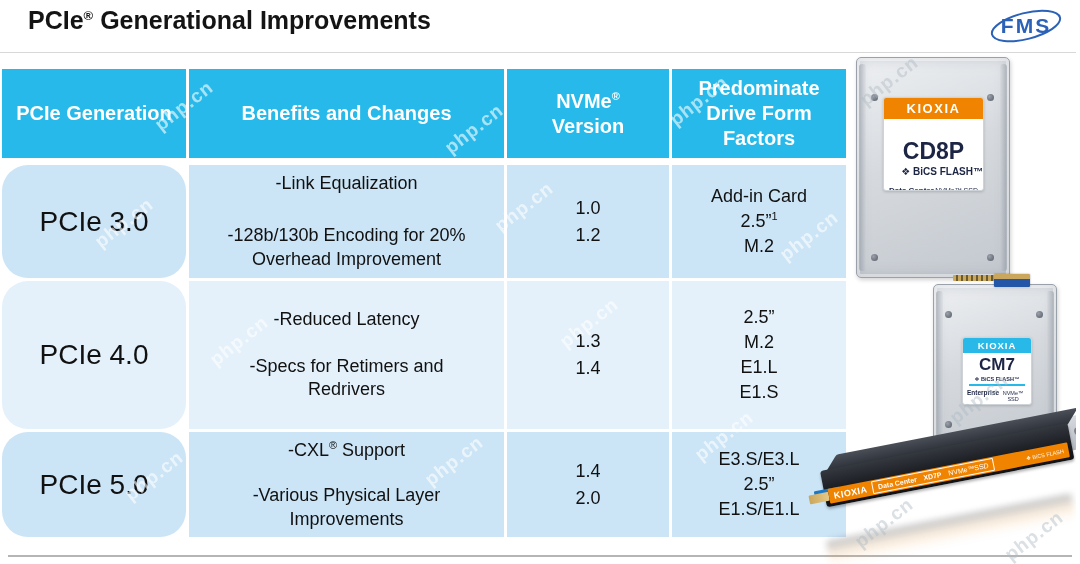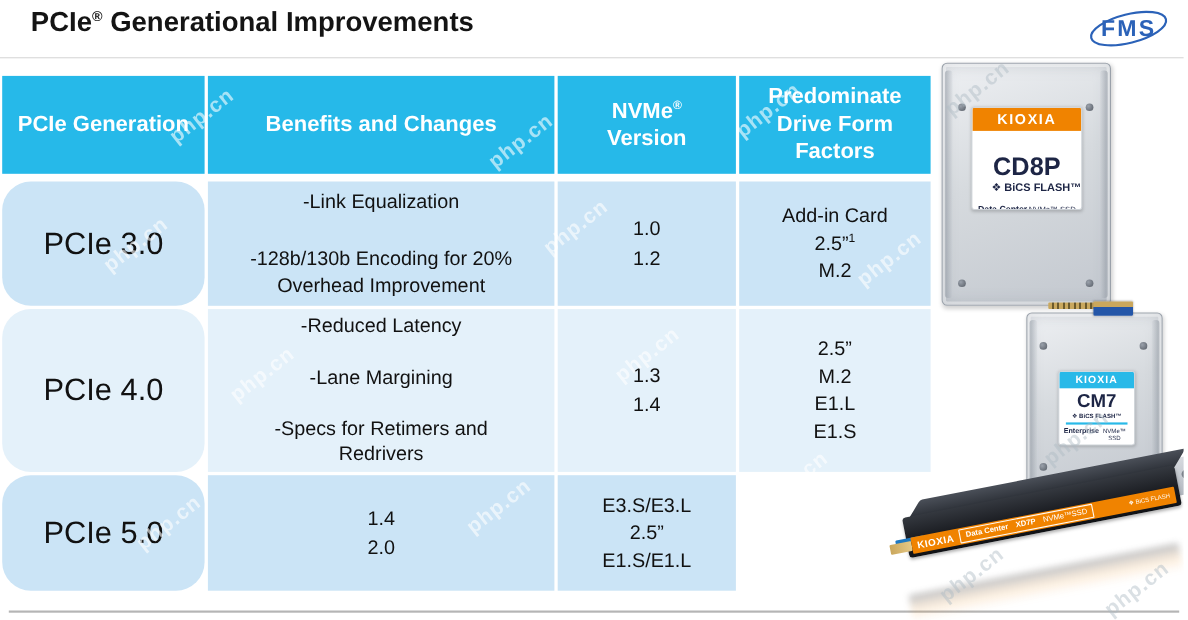--- a/index.html
+++ b/index.html
@@ -146,38 +146,43 @@
       <div><span>2.5”</span><sup>1</sup></div>
       <div>M.2</div>
     </div>
   </div>
 
   <div class="t-row t-r2">
     <div class="cell gen">PCIe 4.0</div>
     <div class="cell benefits">
       <div class="ben-wrap">
         <div class="ben-line">-Reduced Latency</div>
-        <div class="ben-line">-Lane Margining</div>
         <div class="ben-line w230">-Specs for Retimers and Redrivers</div>
       </div>
     </div>
     <div class="cell nvme">
       <div>1.3</div>
       <div>1.4</div>
     </div>
     <div class="cell ff">
       <div>2.5”</div>
       <div>M.2</div>
       <div>E1.L</div>
       <div>E1.S</div>
     </div>
   </div>
 
   <div class="t-row t-r3">
     <div class="cell gen">PCIe 5.0</div>
+    <div class="cell benefits">
+      <div class="ben-wrap">
+        <div class="ben-line"><span>-CXL</span><sup>®</sup><span> Support</span></div>
+        <div class="ben-line w230">-Various Physical Layer Improvements</div>
+      </div>
+    </div>
     <div class="cell nvme">
       <div>1.4</div>
       <div>2.0</div>
     </div>
     <div class="cell ff">
       <div>E3.S/E3.L</div>
       <div>2.5”</div>
       <div>E1.S/E1.L</div>
     </div>
   </div>

